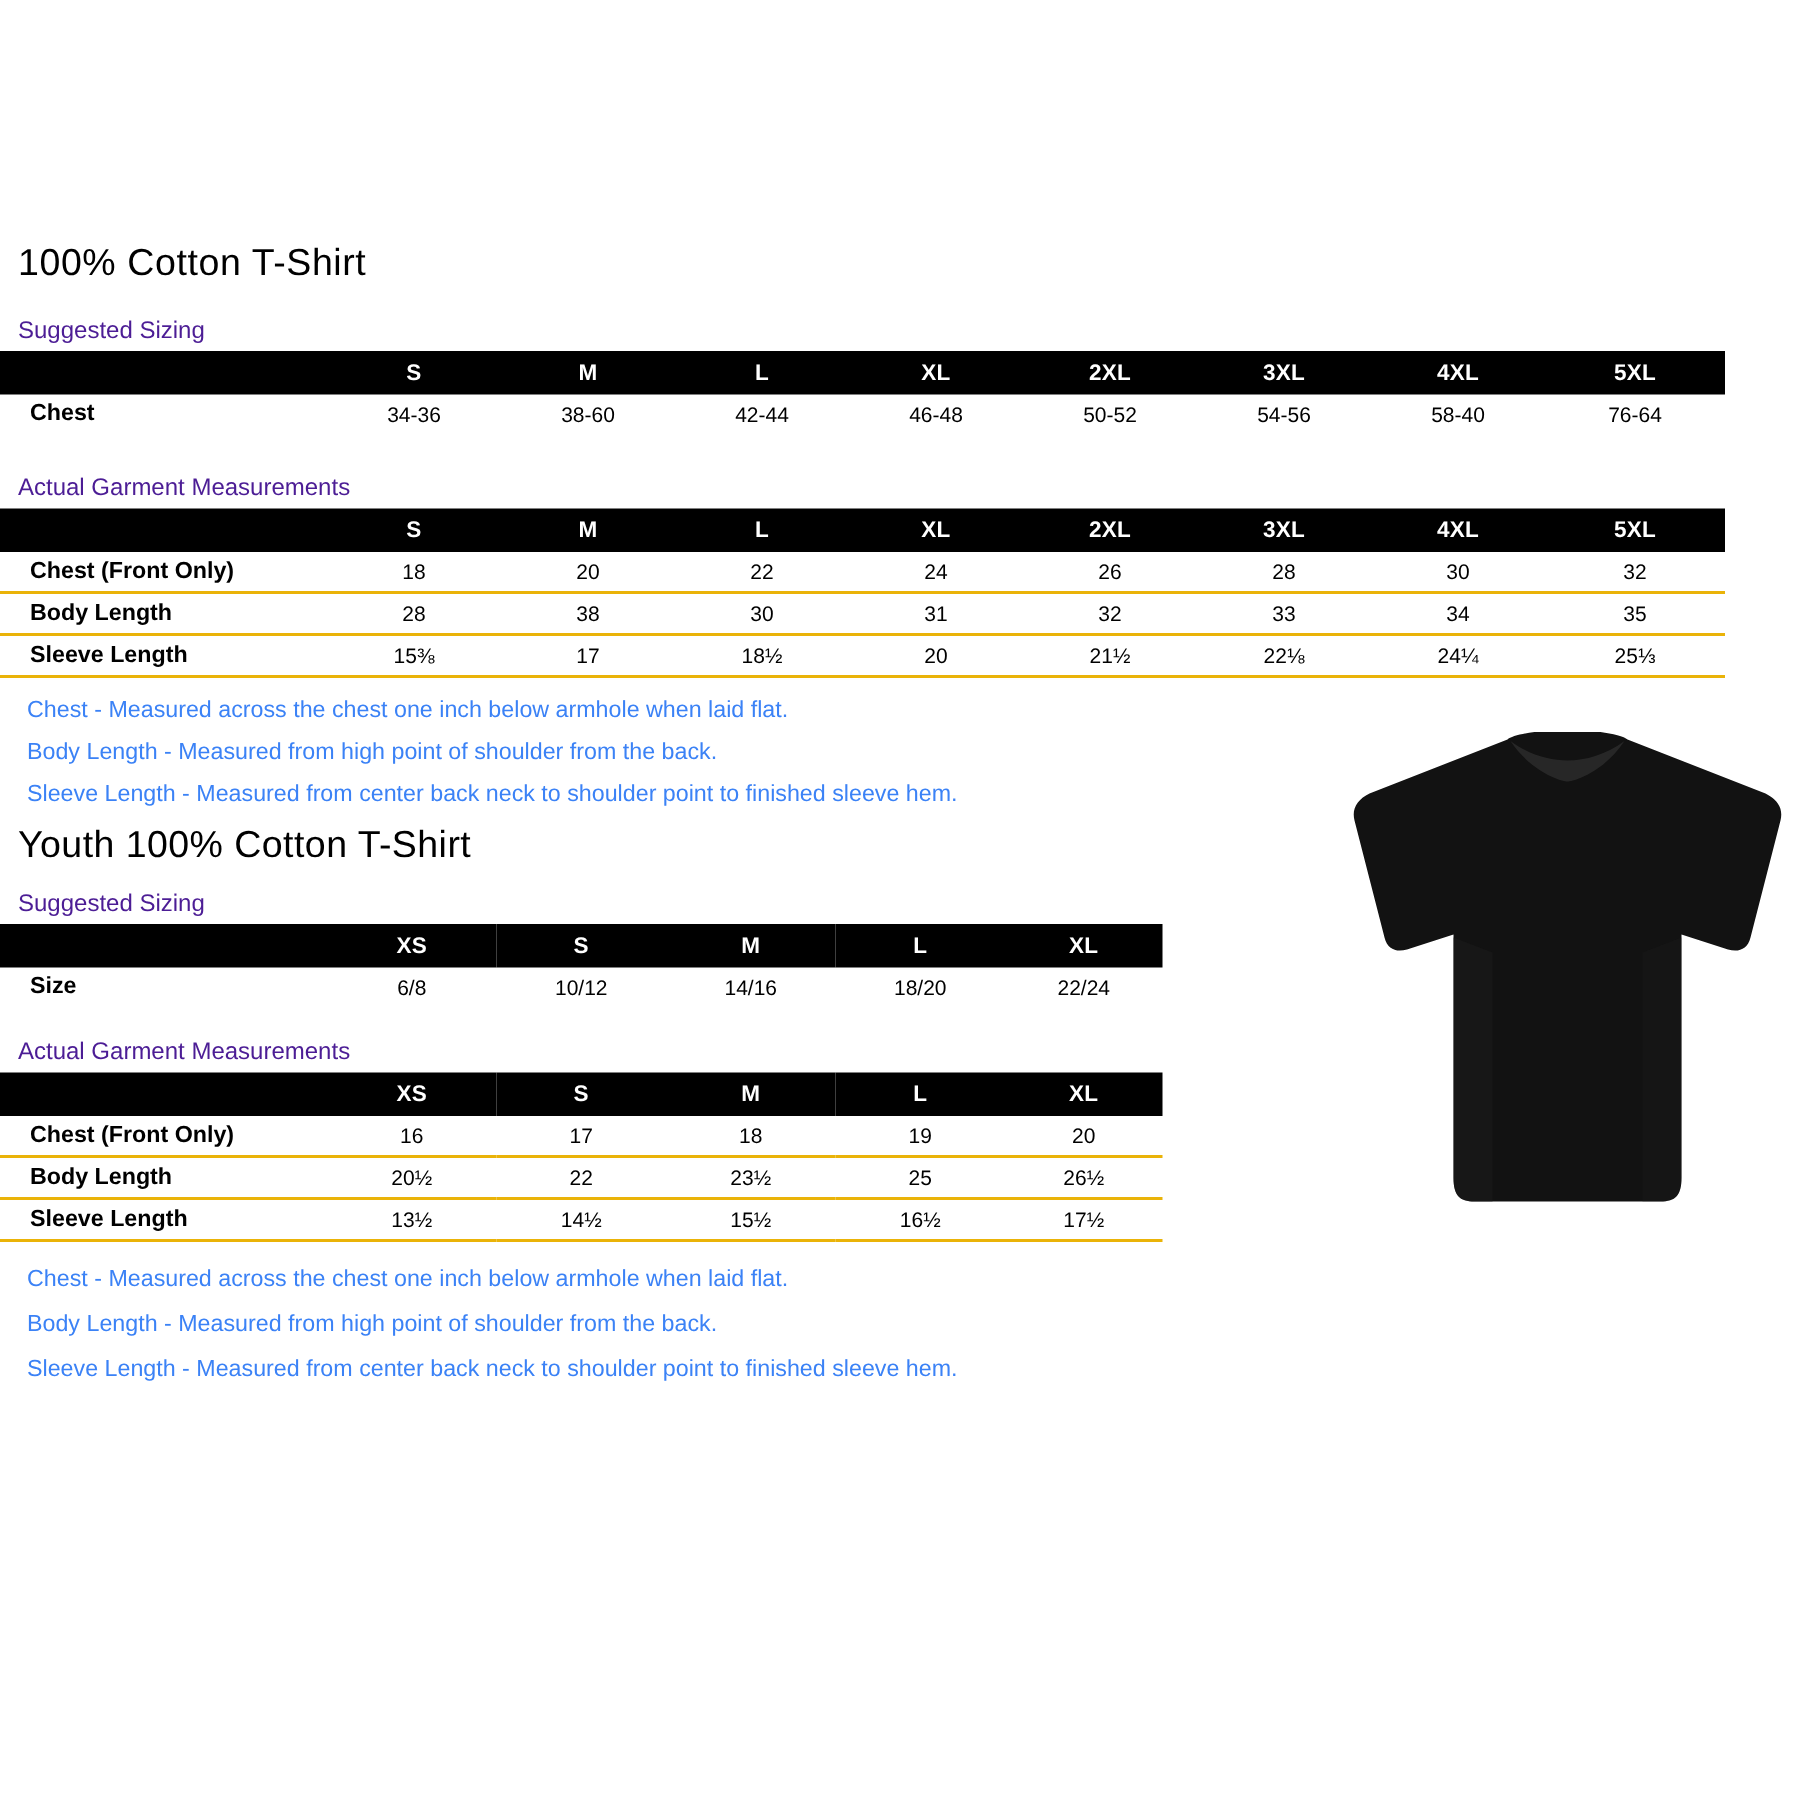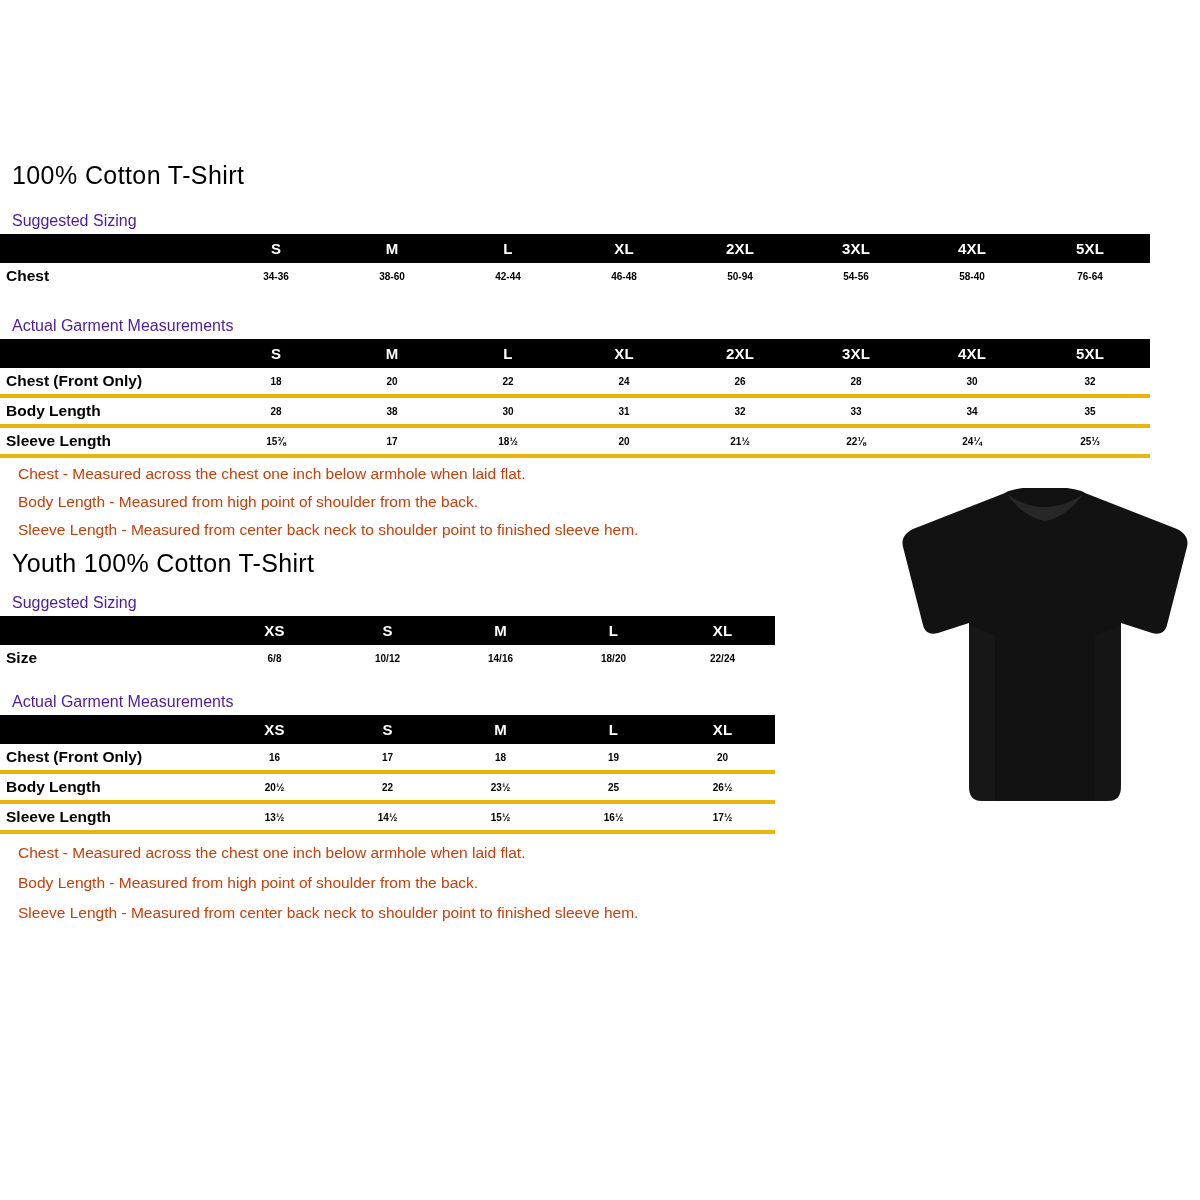--- a/index.html
+++ b/index.html
@@ -91,37 +91,37 @@
     color: #ffffff;
     height: 29px;
     font-size: 15px;
     letter-spacing: 0.2px;
   }
   table.sz thead th.lbl {
     background: #000000;
   }
   table.sz tbody td.lbl {
     text-align: left;
-    padding-left: 6px;
+    padding-left: 20px;
     font-weight: 700;
     font-size: 15.5px;
   }
   table.sz tbody td {
-    font-weight: 700;
-    font-size: 10px;
+    font-weight: 400;
+    font-size: 14px;
   }
   table.sz tbody tr.ruled td {
-    border-bottom: 4px solid #eab308;
+    border-bottom: 2px solid #eab308;
   }
 
   
   .note {
     position: absolute;
     font-size: 15.5px;
-    color: #c2410c;
+    color: #3b82f6;
     white-space: nowrap;
   }
 
   
   .youth-title {
     position: absolute;
     left: 12px;
     top: 549px;
     font-size: 25px;
     letter-spacing: 0.3px;
@@ -174,21 +174,21 @@
         <th>5XL</th>
       </tr>
     </thead>
     <tbody>
       <tr>
         <td class="lbl">Chest</td>
         <td>34-36</td>
         <td>38-60</td>
         <td>42-44</td>
         <td>46-48</td>
-        <td>50-94</td>
+        <td>50-52</td>
         <td>54-56</td>
         <td>58-40</td>
         <td>76-64</td>
       </tr>
     </tbody>
   </table>
 
   <div class="caption" style="left:12px; top:317px;">Actual Garment Measurements</div>
 
   <table class="sz" id="adult-actual" style="left:0px; top:339px; width:1150px;">

